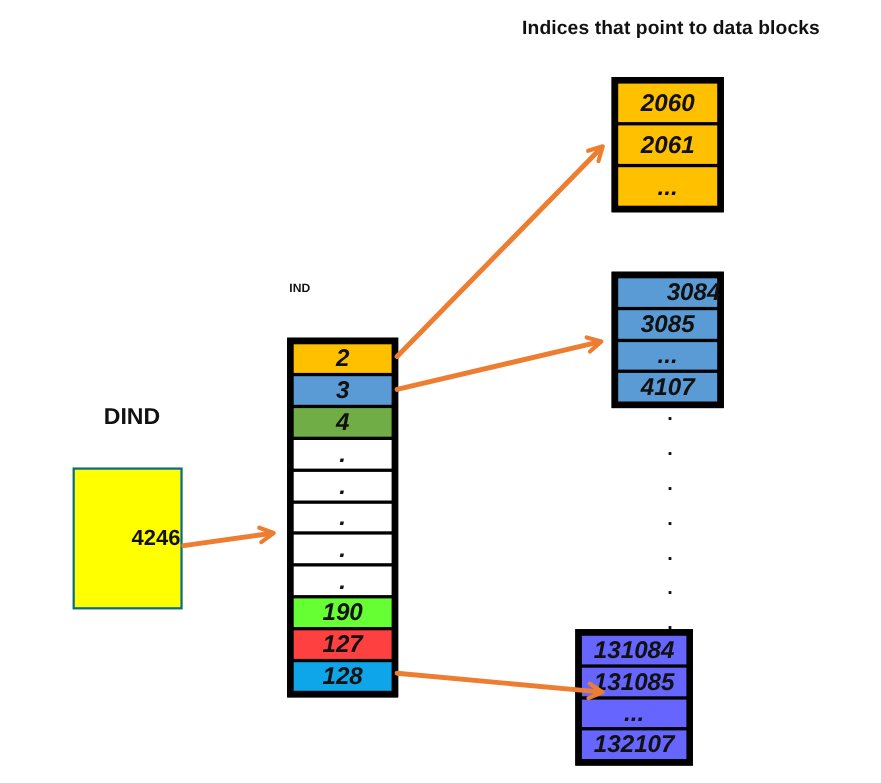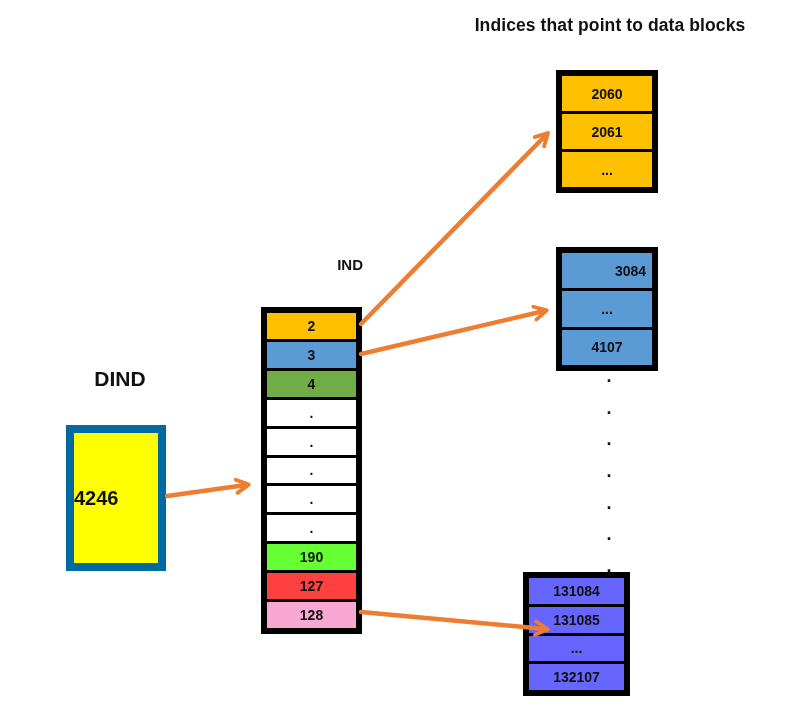--- a/index.html
+++ b/index.html
@@ -33,42 +33,43 @@
     display: flex;
     flex-direction: column;
     gap: 3px;
     padding: 2px;
   }
   .tbl .cell {
     flex: 1;
     display: flex;
     align-items: center;
     justify-content: center;
-    font-size: 14px;
+    font-size: 22px;
     line-height: 1;
     color: #111111;
+    font-style: italic;
   }
 
   .data-block-1 { left: 556px; top: 70px;  width: 102px; height: 123px; }
   .data-block-2 { left: 556px; top: 247px; width: 102px; height: 124px; }
   .data-block-3 { left: 523px; top: 572px; width: 107px; height: 124px; }
 
   .ind-table { left: 261px; top: 307px; width: 101px; height: 327px; }
 
-  .ind-label  { left: 263px; top: 256px; width: 100px; text-align: right; font-size: 15px; }
+  .ind-label  { left: 263px; top: 256px; width: 100px; text-align: left; font-size: 11px; }
   .dind-label { left: 70px;  top: 367px; width: 100px; text-align: center; font-size: 21px; }
 
   .dind-block {
-    left: 66px; top: 425px; width: 100px; height: 146px;
+    left: 66px; top: 425px; width: 100px; height: 129px;
     background: #ffff00;
-    border: 8px solid #0369a1;
+    border: 2px solid #0369a1;
     box-sizing: border-box;
     display: flex;
     align-items: center;
-    justify-content: flex-start;
+    justify-content: flex-end;
     font-size: 20px;
   }
 
   .right-dots {
     left: 595px; top: 372px; width: 28px; height: 200px;
     display: flex;
     flex-direction: column;
     justify-content: space-between;
     align-items: center;
     font-size: 18px;
@@ -97,31 +98,32 @@
     <div class="cell" style="background: rgb(255, 192, 0);">2</div>
     <div class="cell" style="background: rgb(91, 155, 213);">3</div>
     <div class="cell" style="background: rgb(112, 173, 71);">4</div>
     <div class="cell" style="background: rgb(255, 255, 255);">.</div>
     <div class="cell" style="background: rgb(255, 255, 255);">.</div>
     <div class="cell" style="background: rgb(255, 255, 255);">.</div>
     <div class="cell" style="background: rgb(255, 255, 255);">.</div>
     <div class="cell" style="background: rgb(255, 255, 255);">.</div>
     <div class="cell" style="background: rgb(102, 255, 51);">190</div>
     <div class="cell" style="background: rgb(255, 64, 64);">127</div>
-    <div class="cell" style="background: #f9a8d4;">128</div>
+    <div class="cell" style="background: #0ea5e9;">128</div>
   </div>
 
   <div class="abs tbl data-block-1">
     <div class="cell" style="background: rgb(255, 192, 0);">2060</div>
     <div class="cell" style="background: rgb(255, 192, 0);">2061</div>
     <div class="cell" style="background: rgb(255, 192, 0);">...</div>
   </div>
 
   <div class="abs tbl data-block-2">
     <div class="cell" style="background: rgb(91, 155, 213); padding-left: 47px;">3084</div>
+    <div class="cell" style="background: rgb(91, 155, 213);">3085</div>
     <div class="cell" style="background: rgb(91, 155, 213);">...</div>
     <div class="cell" style="background: rgb(91, 155, 213);">4107</div>
   </div>
 
   <div class="abs right-dots">
     <span>.</span>
     <span>.</span>
     <span>.</span>
     <span>.</span>
     <span>.</span>

